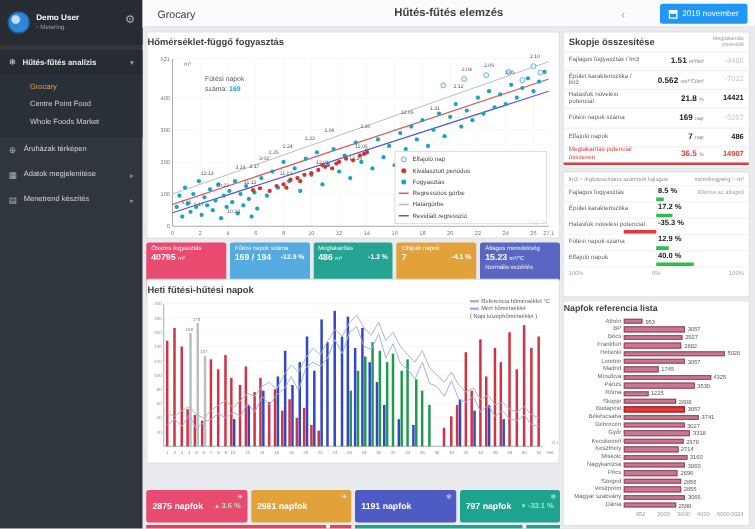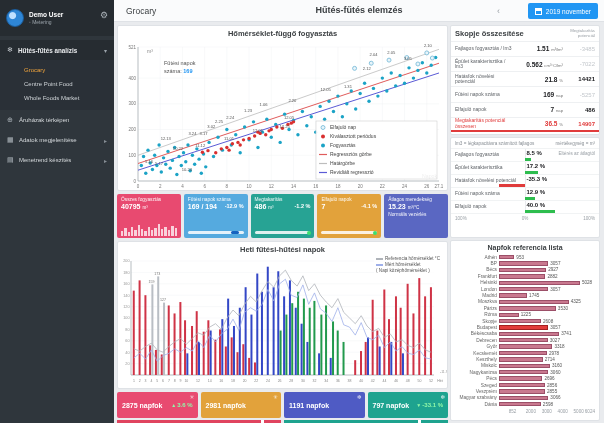--- a/index.html
+++ b/index.html
@@ -29,21 +29,21 @@
   
   .hdr{position:absolute;left:114px;top:0;right:0;height:22px;background:#fafbfc;border-bottom:1px solid #dfe2e6;}
   .hstore{position:absolute;left:12px;top:6px;font-size:8.5px;color:#3c4043;}
   .htitle{position:absolute;left:0;right:0;top:5px;text-align:center;font-size:9px;font-weight:bold;color:#3c4043;}
   .hchev{position:absolute;right:104px;top:6px;font-size:9px;color:#9aa0a6;cursor:pointer;}
   .datebtn{position:absolute;right:6px;top:3px;height:16px;background:#2196f3;border-radius:2px;color:#fff;
            display:flex;align-items:center;padding:0 7px;font-size:6.5px;cursor:pointer;}
   .calico{display:inline-block;width:7px;height:7px;border:1px solid #fff;border-top:3px solid #fff;margin-right:4px;}
   
   .card{position:absolute;background:#fff;border:1px solid #dfe2e6;border-radius:2px;}
-  .ctitle{font-size:7.5px;font-weight:bold;color:#3c4043;text-align:center;padding-top:3px;height:13px;}
+  .ctitle{font-size:7.5px;font-weight:bold;color:#3c4043;text-align:left;padding-top:3px;height:13px;}
   
   .kpirow{position:absolute;left:117px;top:194px;width:331px;height:44px;display:flex;gap:3px;}
   .kpi{flex:1;border-radius:2px;color:#fff;padding:3px 4px;position:relative;overflow:hidden;}
   .kpit{font-size:4.8px;opacity:.95;}
   .kpiv{font-size:7px;font-weight:bold;margin-top:1px;}
   .kpiu{font-size:4.5px;font-weight:normal;}
   .kpid{font-size:5.5px;font-weight:bold;float:right;}
   .ptrack{position:absolute;left:4px;right:4px;bottom:4px;height:3px;background:rgba(255,255,255,.85);border-radius:2px;}
   .pfill{position:absolute;top:0;height:3px;border-radius:2px;}
   .pdot{position:absolute;top:-0.5px;width:4px;height:4px;border-radius:50%;background:#3ae06e;}
@@ -397,21 +397,21 @@
           <div class="pdot" id="pdot3" style="left: 92%;"></div>
         </div>
     </div>
     <div class="kpi" id="kpi4" style="background: rgb(90, 103, 194);">
       <div class="kpit">Átlagos meredekség</div>
       <div class="kpiv"><span>15.23</span> <span class="kpiu">m³/°C</span></div>
       <div class="kpinote">Normális vezérlés</div>
     </div>
   </div>
 
-  <div class="card" style="left:117px;top:241px;width:331px;height:148px;">
+  <div class="card" style="left:117px;top:223px;width:331px;height:148px;">
     <div class="ctitle">Heti fűtési-hűtési napok</div>
     <svg id="weekly-svg" width="329" height="132">
         <line x1="13" y1="108.6" x2="316" y2="108.6" stroke="#f1f3f4" stroke-width="0.5"></line>
         <text x="11.5" y="110" font-size="3.8" fill="#999" text-anchor="end">20</text>
         <line x1="13" y1="97.2" x2="316" y2="97.2" stroke="#f1f3f4" stroke-width="0.5"></line>
         <text x="11.5" y="98.60000000000001" font-size="3.8" fill="#999" text-anchor="end">40</text>
         <line x1="13" y1="85.80000000000001" x2="316" y2="85.80000000000001" stroke="#f1f3f4" stroke-width="0.5"></line>
         <text x="11.5" y="87.20000000000002" font-size="3.8" fill="#999" text-anchor="end">60</text>
         <line x1="13" y1="74.4" x2="316" y2="74.4" stroke="#f1f3f4" stroke-width="0.5"></line>
         <text x="11.5" y="75.80000000000001" font-size="3.8" fill="#999" text-anchor="end">80</text>

